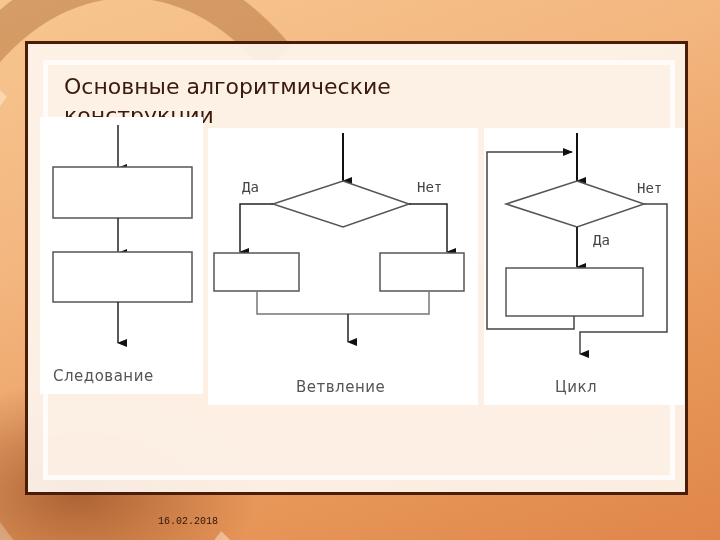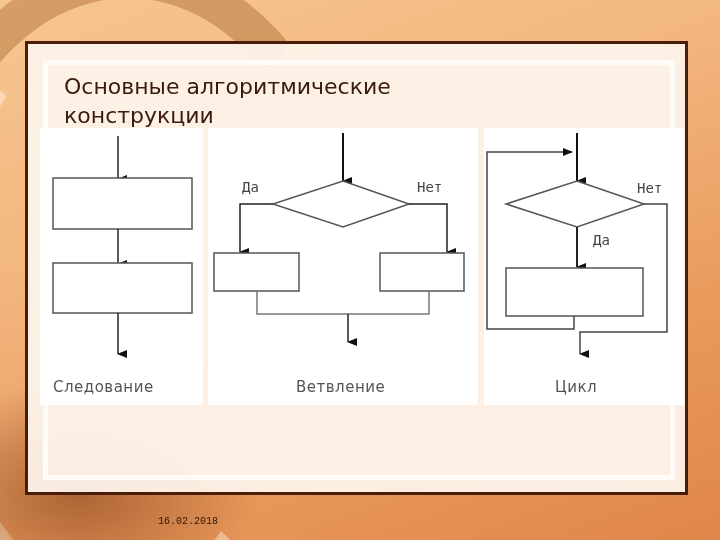--- a/index.html
+++ b/index.html
@@ -28,21 +28,21 @@
 
 <div class="bg-swirl"></div>
 <div class="bg-swirl2"></div>
 <div class="bg-dark"></div>
 
 <div class="frame"></div>
 <div class="inner"></div>
 
 <h1 class="title">Основные алгоритмические конструкции</h1>
 
-<div class="panel" style="left:40px; top:128px; width:163px; height:277px;">
+<div class="panel" style="left:40px; top:117px; width:163px; height:277px;">
   <svg width="163" height="277" viewBox="0 0 163 277">
     <defs>
       <marker id="ah" markerWidth="8" markerHeight="10" refX="4" refY="9" orient="auto" markerUnits="userSpaceOnUse">
         <path d="M0,0 L8,0 L4,10 Z" fill="#111"></path>
       </marker>
     </defs>
     <line x1="78" y1="8" x2="78" y2="51" stroke="#222" stroke-width="1.5" marker-end="url(#ah)"></line>
     <rect x="13" y="50" width="139" height="51" fill="#fff" stroke="#555" stroke-width="1.5"></rect>
     <line x1="78" y1="101" x2="78" y2="136" stroke="#222" stroke-width="1.5" marker-end="url(#ah)"></line>
     <rect x="13" y="135" width="139" height="50" fill="#fff" stroke="#555" stroke-width="1.5"></rect>

